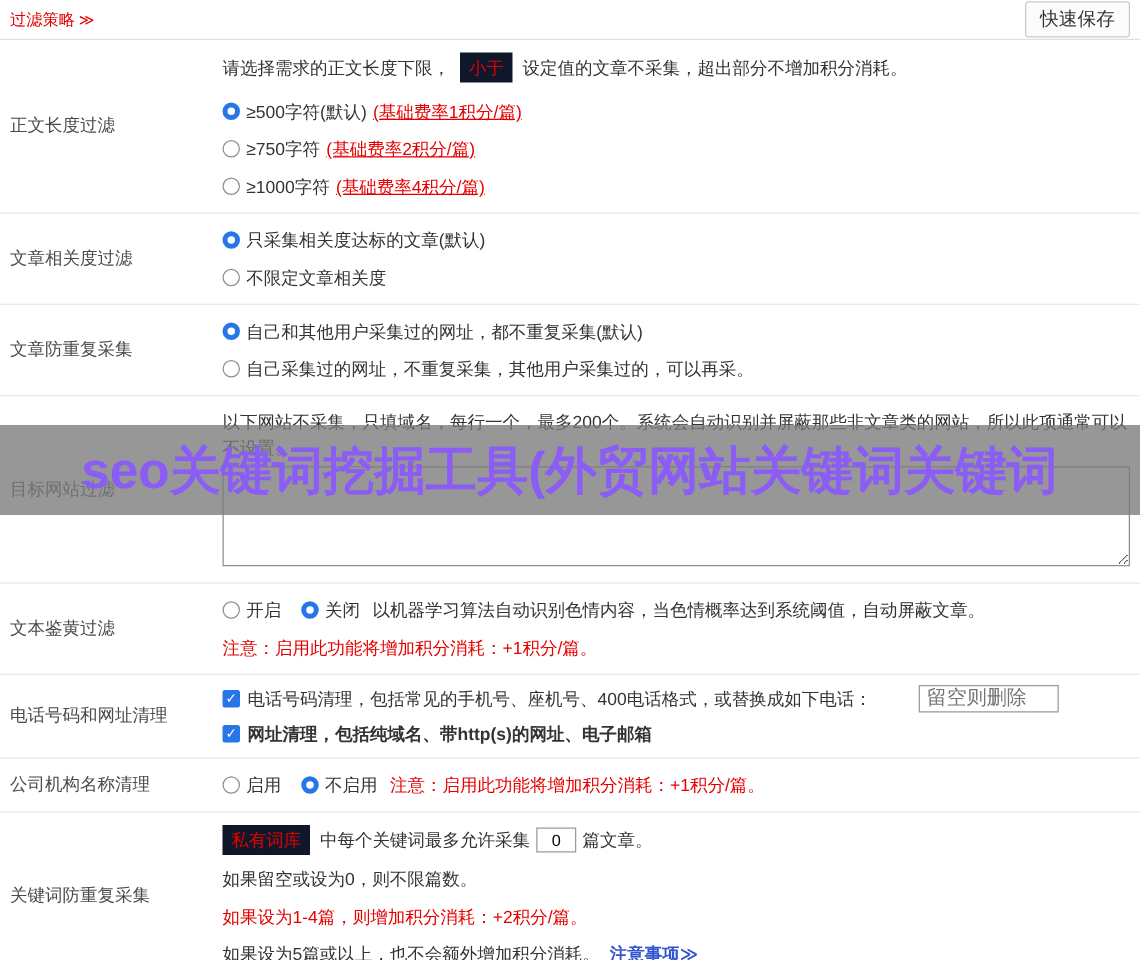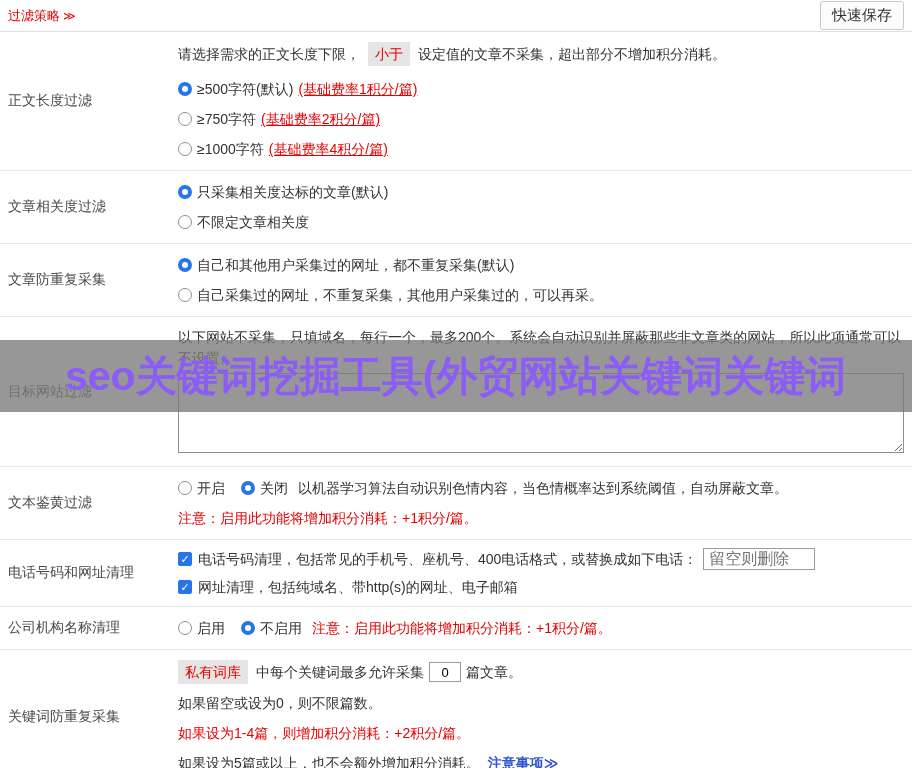--- a/index.html
+++ b/index.html
@@ -36,21 +36,21 @@
     font-size:16px; margin-left:6px; font-family:inherit; }
   .num-input { width:32px; height:20px; border:1px solid #9a9a9a; text-align:center;
     font-size:13px; margin:0 5px; font-family:inherit; }
   .site-textarea { width:100%; height:80px; border:1px solid #8f8f8f; margin:4px 0 8px 0;
     font-family:inherit; font-size:13px; padding:4px; }
   .desc { line-height:21px; margin-top:8px; }
 
   
   .red { color:#e60000; }
   .red-u { color:#e60000; text-decoration:underline; margin-left:5px; }
-  .hl { color:#e60000; background:#e5e5e5; padding:1px 7px; margin:0 8px; white-space:nowrap; }
+  .hl { color:#e60000; background:#0f172a; padding:1px 7px; margin:0 8px; white-space:nowrap; }
   .hl.first { margin-left:0; }
   .link { color:#3355d0; cursor:pointer; margin-left:8px; font-weight:bold; }
   .note-inline { margin-left:10px; }
 
   
   .overlay { position:absolute; left:0; right:0; top:340px; height:72px;
     background:rgba(122,122,122,0.78); display:flex; align-items:center; overflow:hidden; z-index:5; }
   .overlay-text { color:#8b5cf6; font-size:41px; font-weight:bold; white-space:nowrap; padding-left:65px; }
 </style>
 </head>
@@ -141,28 +141,28 @@
         </label>
         <span class="note-inline">以机器学习算法自动识别色情内容，当色情概率达到系统阈值，自动屏蔽文章。</span>
       </div>
       <div class="line red">注意：启用此功能将增加积分消耗：+1积分/篇。</div>
     </div>
   </div>
 
   <div class="row">
     <div class="row-label">电话号码和网址清理</div>
     <div class="row-content">
-      <div class="line" style="margin:6px 0;">
+      <div class="line" style="margin:6px 0;gap:32px;">
         <label class="opt" style="display:flex;align-items:center;">
           <span class="checkbox"></span>
           <span>电话号码清理，包括常见的手机号、座机号、400电话格式，或替换成如下电话：</span>
         </label>
         <input class="phone-input" type="text" placeholder="留空则删除" style="">
       </div>
-      <div class="line" style="margin:6px 0;">
+      <div class="line" style="margin:6px 0;font-weight:bold;">
         <label class="opt" style="display:flex;align-items:center;">
           <span class="checkbox"></span>
           <span>网址清理，包括纯域名、带http(s)的网址、电子邮箱</span>
         </label>
       </div>
     </div>
   </div>
 
   <div class="row">
     <div class="row-label">公司机构名称清理</div>

